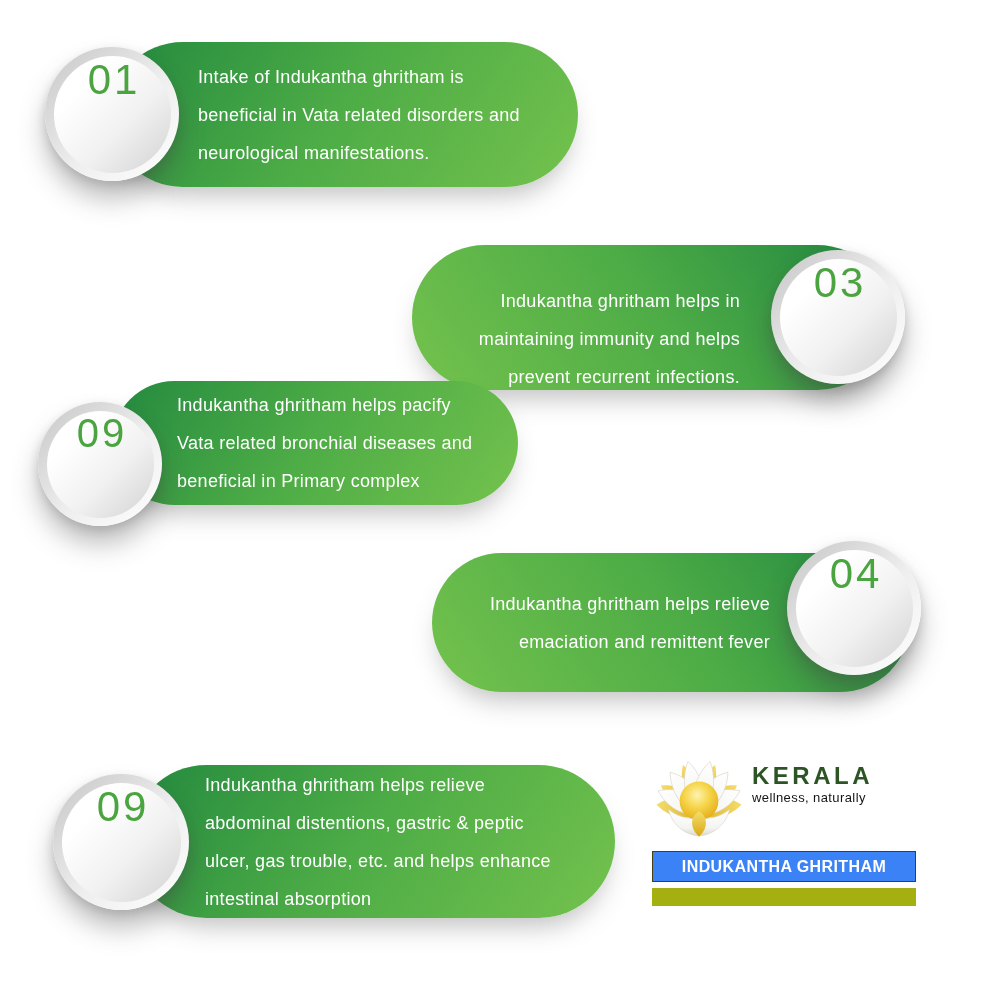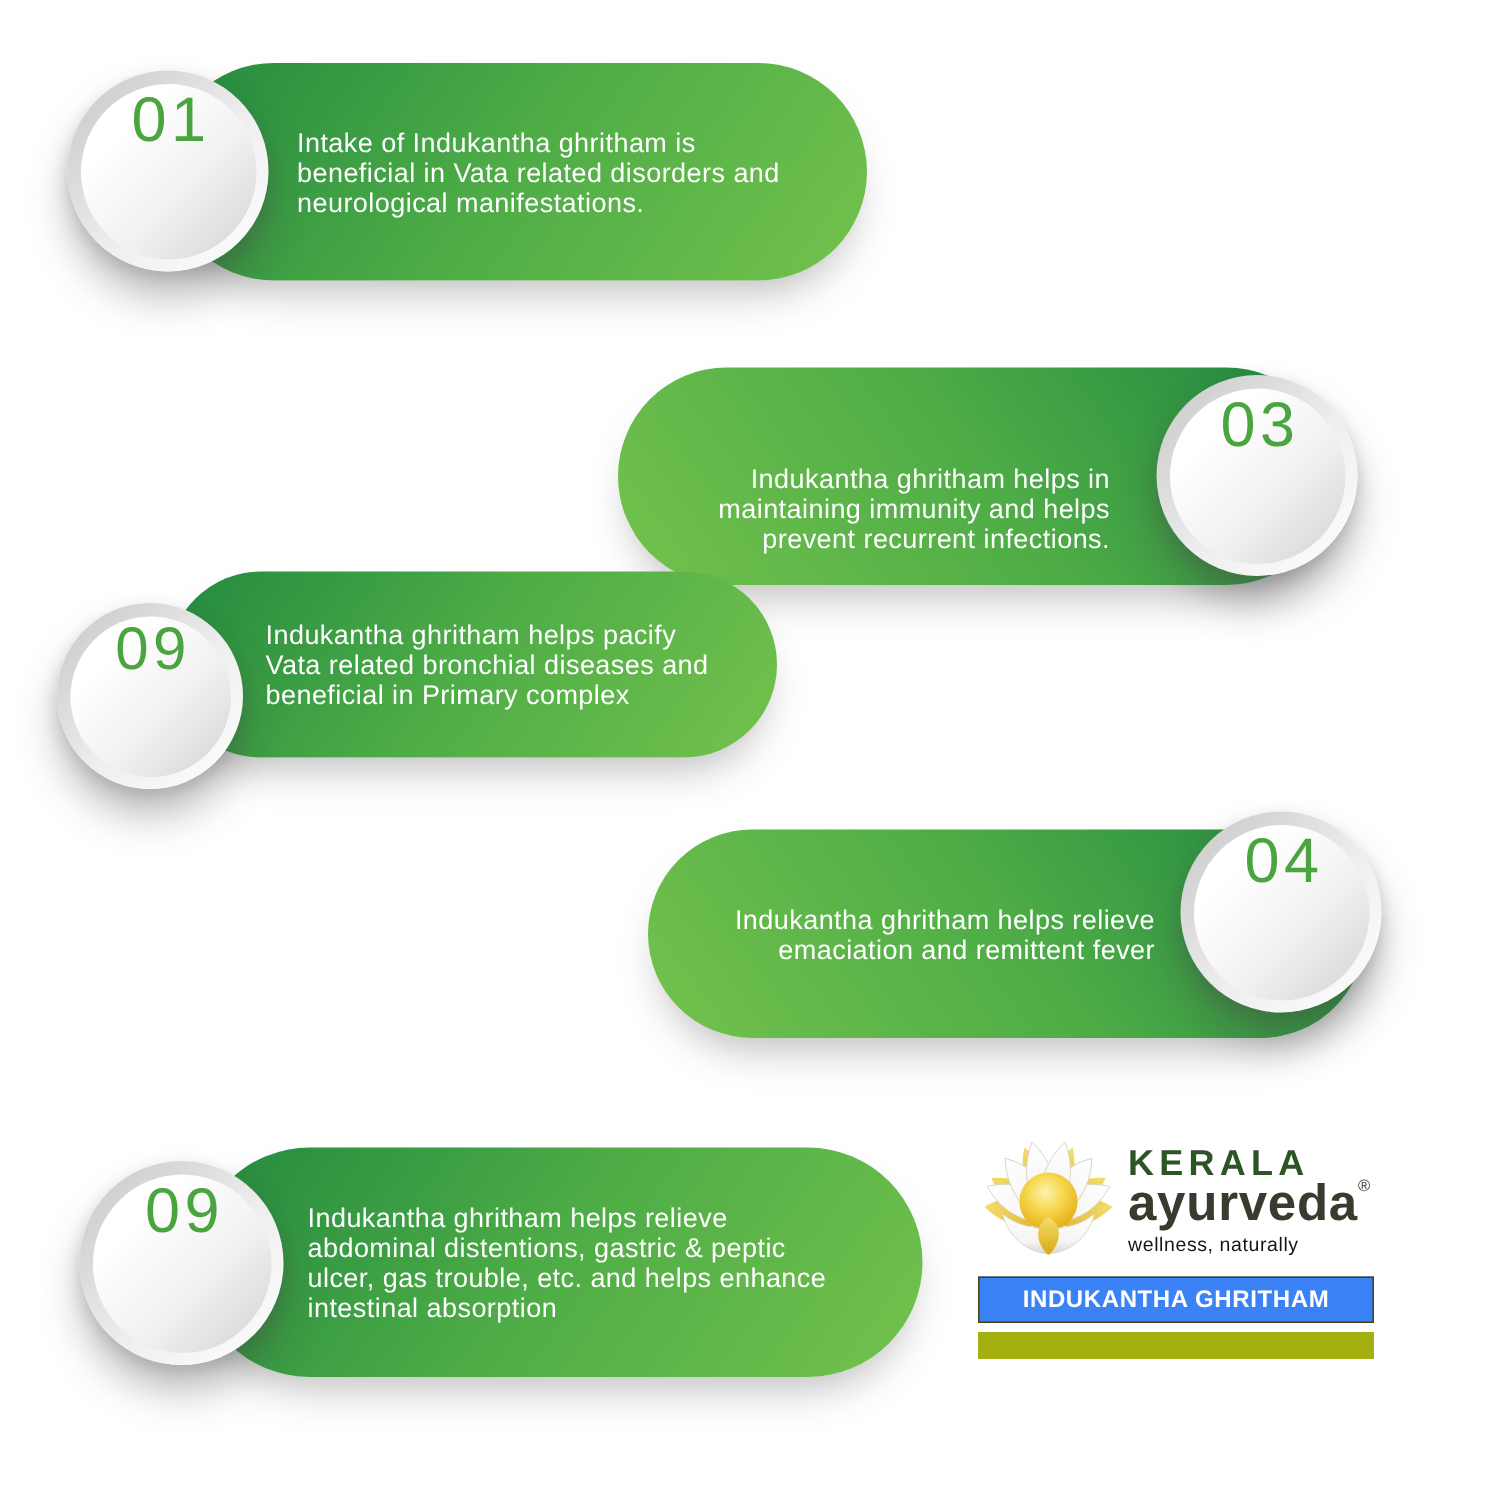--- a/index.html
+++ b/index.html
@@ -18,21 +18,21 @@
     display: flex;
     align-items: center;
     color: #ffffff;
     box-shadow: 0 16px 26px -8px rgba(90, 90, 90, 0.38);
   }
   .pill-left  { background: linear-gradient(126deg, #23893f 0%, #4dac46 48%, #74c24d 100%); }
   .pill-right { background: linear-gradient(234deg, #1f8540 0%, #4dac46 48%, #74c24d 100%); justify-content: flex-end; }
   .pill-text {
     margin: 0;
     font-size: 18px;
-    line-height: 20px;
+    line-height: 38px;
     letter-spacing: 0.3px;
     white-space: pre-line;
   }
   .pill-right .pill-text { text-align: right; }
 
   .p1 { left: 110px; top: 42px;  width: 468px; height: 145px; border-radius: 72.5px; }
   .p1 .pill-text { padding-left: 88px; padding-right: 22px; }
   .p2 { left: 412px; top: 245px; width: 478px; height: 145px; border-radius: 72.5px; }
   .p2 .pill-text { padding-right: 150px; padding-left: 30px; margin-top: 42px; }
   .p3 { left: 112px; top: 381px; width: 406px; height: 124px; border-radius: 62px; }
@@ -240,20 +240,19 @@
 
           <circle cx="0" cy="-8" r="19" fill="url(#gold)"></circle>
 
           <path d="M-30,0 C-26,18 -10,26 0,26 C10,26 26,18 30,0 C16,13 -16,13 -30,0 Z" fill="url(#petal)" stroke="#d8d4c8" stroke-width="0.6"></path>
           <path d="M0,27 C8,20 10,8 0,2 C-10,8 -8,20 0,27 Z" fill="url(#goldtip)"></path>
         </g>
       </svg>
     </div>
     <div class="brand-text">
       <div class="brand-kerala">KERALA</div>
-      <div class="brand-ayurveda"><span>ayurveda</span><sup>®</sup></div>
       <div class="brand-tagline">wellness, naturally</div>
     </div>
     <div class="product-banner">INDUKANTHA GHRITHAM</div>
     <div class="accent-bar"></div>
   </section>
 
 </div>
 
 </body></html>

